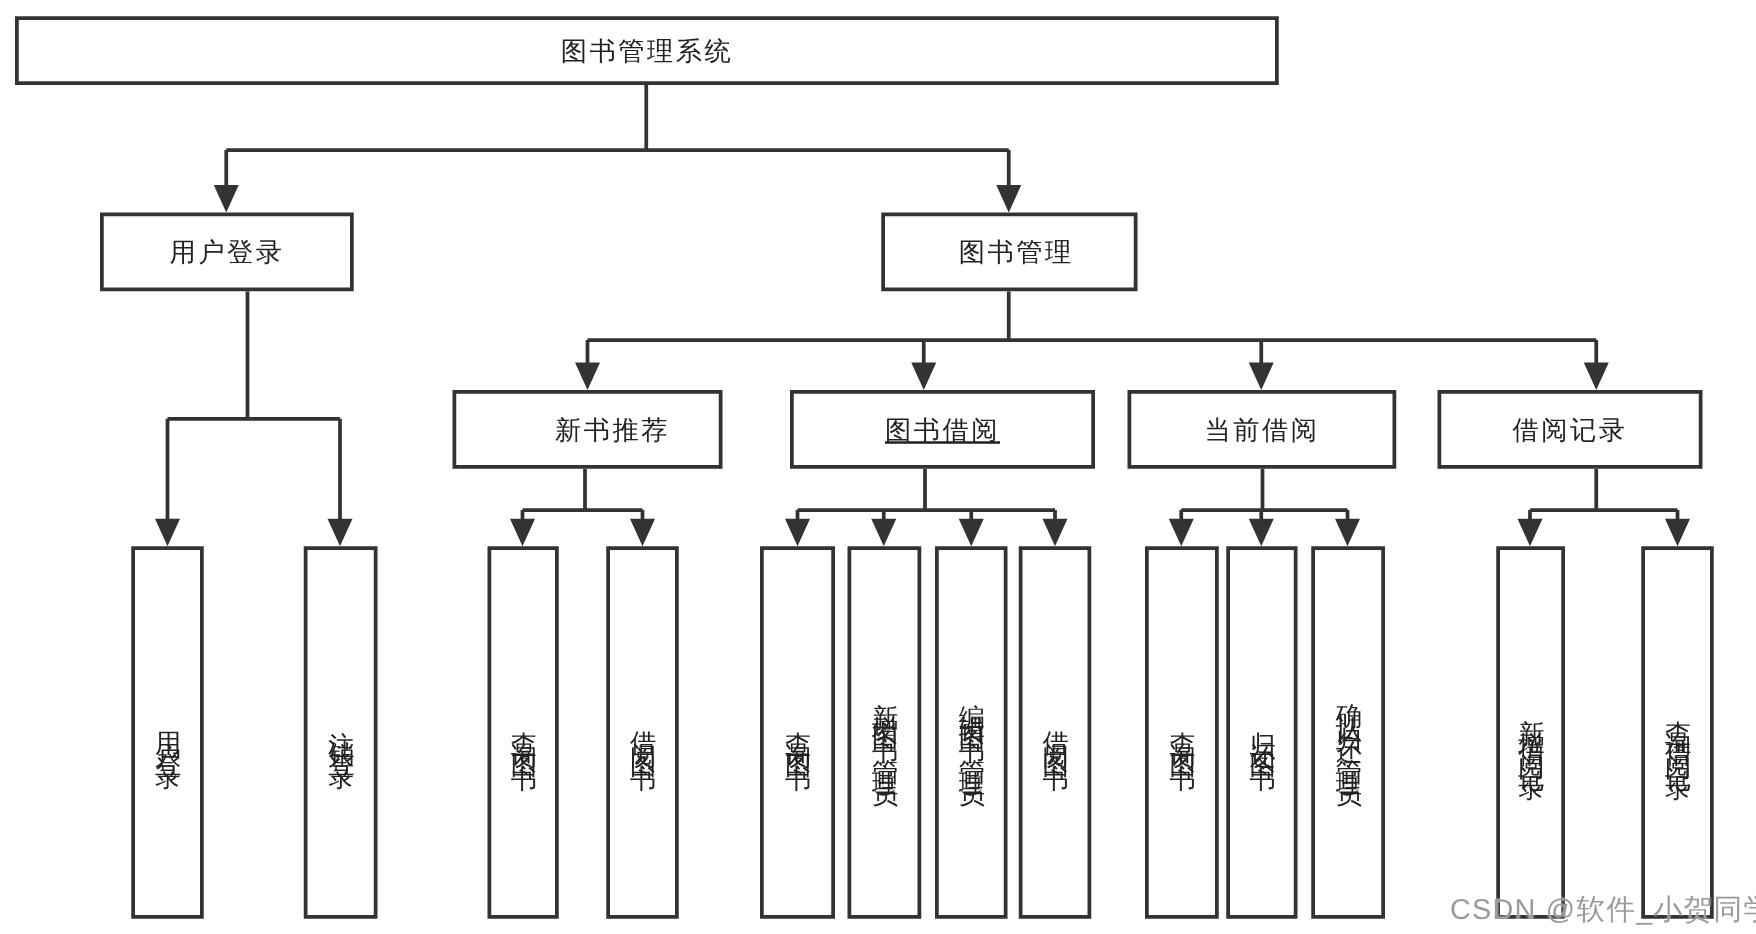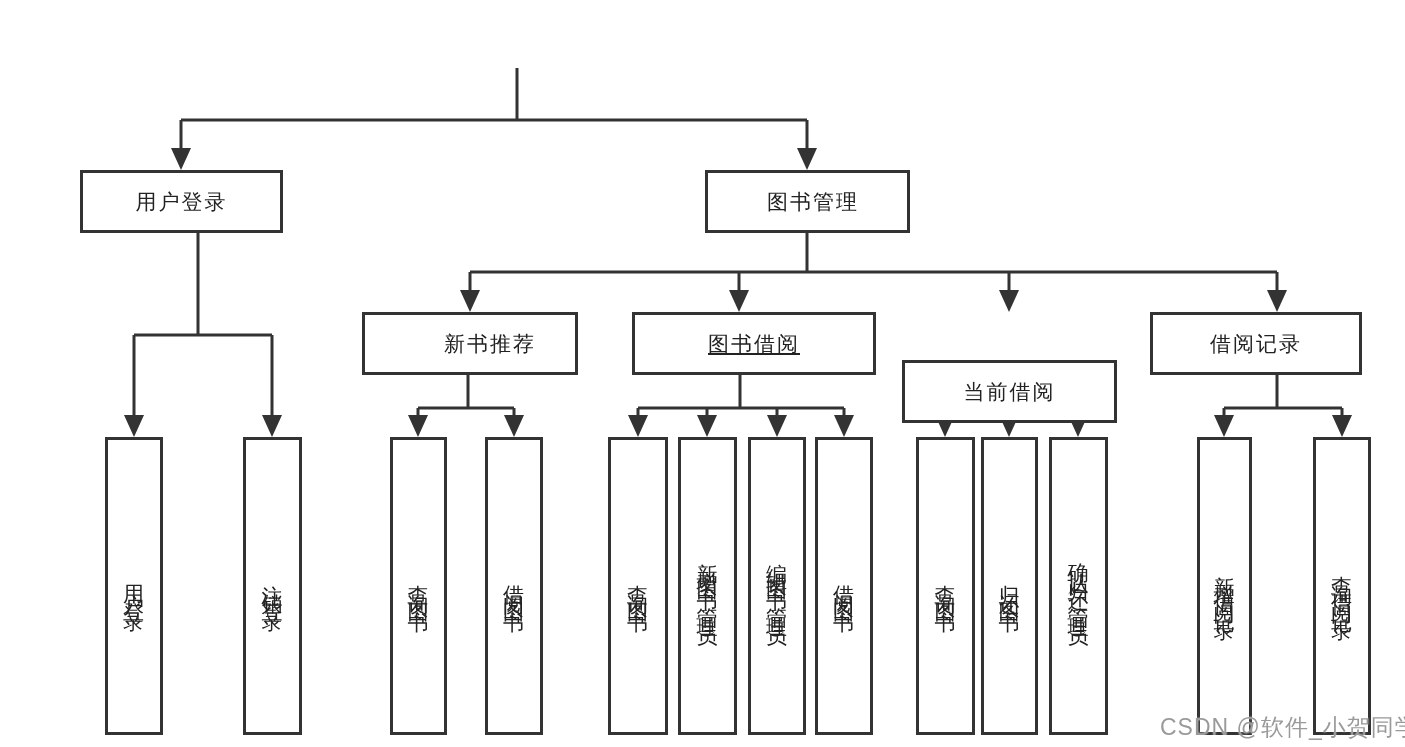--- a/index.html
+++ b/index.html
@@ -94,27 +94,28 @@
       <polygon points="767,415 787,415 777,437"></polygon>
       <polygon points="834,415 854,415 844,437"></polygon>
       <polygon points="935,415 955,415 945,437"></polygon>
       <polygon points="999,415 1019,415 1009,437"></polygon>
       <polygon points="1068,415 1088,415 1078,437"></polygon>
       <polygon points="1214,415 1234,415 1224,437"></polygon>
       <polygon points="1332,415 1352,415 1342,437"></polygon>
     </g>
   </svg>
 
+  <div class="node" style="left:12px;top:13px;width:1011px;height:55px;">图书管理系统</div>
 
   <div class="node" style="left:80px;top:170px;width:203px;height:63px;">用户登录</div>
   <div class="node" style="left:705px;top:170px;width:205px;height:63px;padding-left:11px;">图书管理</div>
 
   <div class="node" style="left:362px;top:312px;width:216px;height:63px;padding-left:40px;">新书推荐</div>
   <div class="node" style="left:632px;top:312px;width:244px;height:63px;text-decoration:underline;">图书借阅</div>
-  <div class="node" style="left:902px;top:312px;width:215px;height:63px;margin-top:48px;">当前借阅</div>
+  <div class="node" style="left:902px;top:312px;width:215px;height:63px;">当前借阅</div>
   <div class="node" style="left:1150px;top:312px;width:212px;height:63px;">借阅记录</div>
 
   <div class="leaf" style="left:105px;top:437px;width:58px;height:298px;">
     <span class="vtext">用户登录</span>
   </div>
   <div class="leaf" style="left:243px;top:437px;width:59px;height:298px;">
     <span class="vtext">注销登录</span>
   </div>
 
   <div class="leaf" style="left:390px;top:437px;width:57px;height:298px;">

